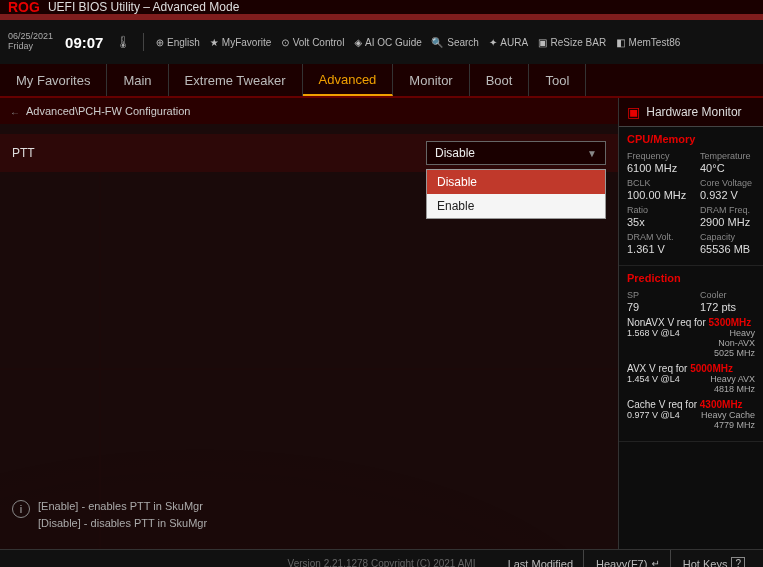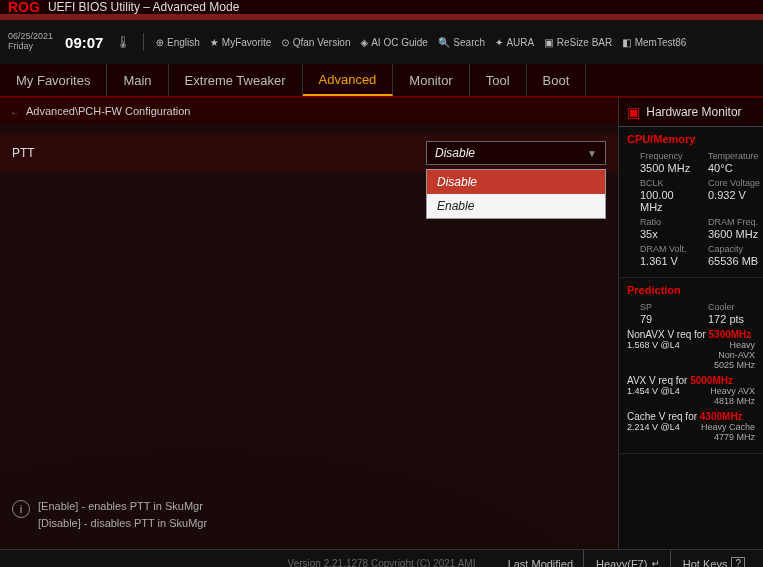--- a/index.html
+++ b/index.html
@@ -134,21 +134,20 @@
       height: 38px;
     }
     .setting-label {
       color: #ddd;
       font-size: 12px;
       flex: 1;
     }
     .setting-control {
       position: relative;
       width: 180px;
-      font-style: italic;
     }
     .dropdown-select {
       width: 180px;
       background: #1a0000;
       border: 1px solid #666;
       color: #eee;
       font-size: 12px;
       padding: 4px 8px;
       display: flex;
       align-items: center;
@@ -245,21 +244,20 @@
     }
     .hw-row {
       display: flex;
       justify-content: space-between;
       margin-bottom: 4px;
     }
     .hw-col {
       display: flex;
       flex-direction: column;
       min-width: 55px;
-      margin-left: 13px;
     }
     .hw-col-label {
       font-size: 9px;
       color: #888;
       margin-bottom: 1px;
     }
     .hw-col-value {
       font-size: 11px;
       color: #ddd;
     }
@@ -346,21 +344,21 @@
     <div class="info-bar-icon-item">
       <span>⊕</span>
       <span>English</span>
     </div>
     <div class="info-bar-icon-item">
       <span>★</span>
       <span>MyFavorite</span>
     </div>
     <div class="info-bar-icon-item">
       <span>⊙</span>
-      <span>Qfan Version</span>
+      <span>Volt Control</span>
     </div>
     <div class="info-bar-icon-item">
       <span>◈</span>
       <span>AI OC Guide</span>
     </div>
     <div class="info-bar-icon-item">
       <span>🔍</span>
       <span>Search</span>
     </div>
     <div class="info-bar-icon-item">
@@ -388,24 +386,24 @@
   <div class="nav-item">
     <span>Extreme Tweaker</span>
   </div>
   <div class="nav-item active">
     <span>Advanced</span>
   </div>
   <div class="nav-item">
     <span>Monitor</span>
   </div>
   <div class="nav-item">
+    <span>Boot</span>
+  </div>
+  <div class="nav-item">
     <span>Tool</span>
-  </div>
-  <div class="nav-item">
-    <span>Boot</span>
   </div>
 </div>
 
 <div class="main-layout">
 
   <div class="content-area">
 
     <div class="bg-decoration">
       <svg width="620" height="380" viewBox="0 0 620 380">
         <defs>
@@ -461,21 +459,21 @@
       <span class="hw-monitor-header-icon">▣</span>
       <span>Hardware Monitor</span>
     </div>
 
     <div class="hw-section">
       <div class="hw-section-title">CPU/Memory</div>
 
       <div class="hw-row">
         <div class="hw-col">
           <span class="hw-col-label">Frequency</span>
-          <span class="hw-col-value">3500 MHz</span>
+          <span class="hw-col-value">6100 MHz</span>
         </div>
         <div class="hw-col">
           <span class="hw-col-label">Temperature</span>
           <span class="hw-col-value">40°C</span>
         </div>
       </div>
 
       <div class="hw-row">
         <div class="hw-col">
           <span class="hw-col-label">BCLK</span>
@@ -487,21 +485,21 @@
         </div>
       </div>
 
       <div class="hw-row">
         <div class="hw-col">
           <span class="hw-col-label">Ratio</span>
           <span class="hw-col-value">35x</span>
         </div>
         <div class="hw-col">
           <span class="hw-col-label">DRAM Freq.</span>
-          <span class="hw-col-value">3600 MHz</span>
+          <span class="hw-col-value">2900 MHz</span>
         </div>
       </div>
 
       <div class="hw-row">
         <div class="hw-col">
           <span class="hw-col-label">DRAM Volt.</span>
           <span class="hw-col-value">1.361 V</span>
         </div>
         <div class="hw-col">
           <span class="hw-col-label">Capacity</span>
@@ -554,21 +552,21 @@
           <span class="left"></span>
           <span class="right">4818 MHz</span>
         </div>
       </div>
 
       <div class="prediction-row">
         <div class="prediction-freq">
           Cache V req for <span style="color:#e60000;font-weight:bold;">4300MHz</span>
         </div>
         <div class="prediction-detail">
-          <span class="left">2.214 V @L4</span>
+          <span class="left">0.977 V @L4</span>
           <span class="right">Heavy Cache</span>
         </div>
         <div class="prediction-detail">
           <span class="left"></span>
           <span class="right">4779 MHz</span>
         </div>
       </div>
     </div>
   </div>
 </div>

